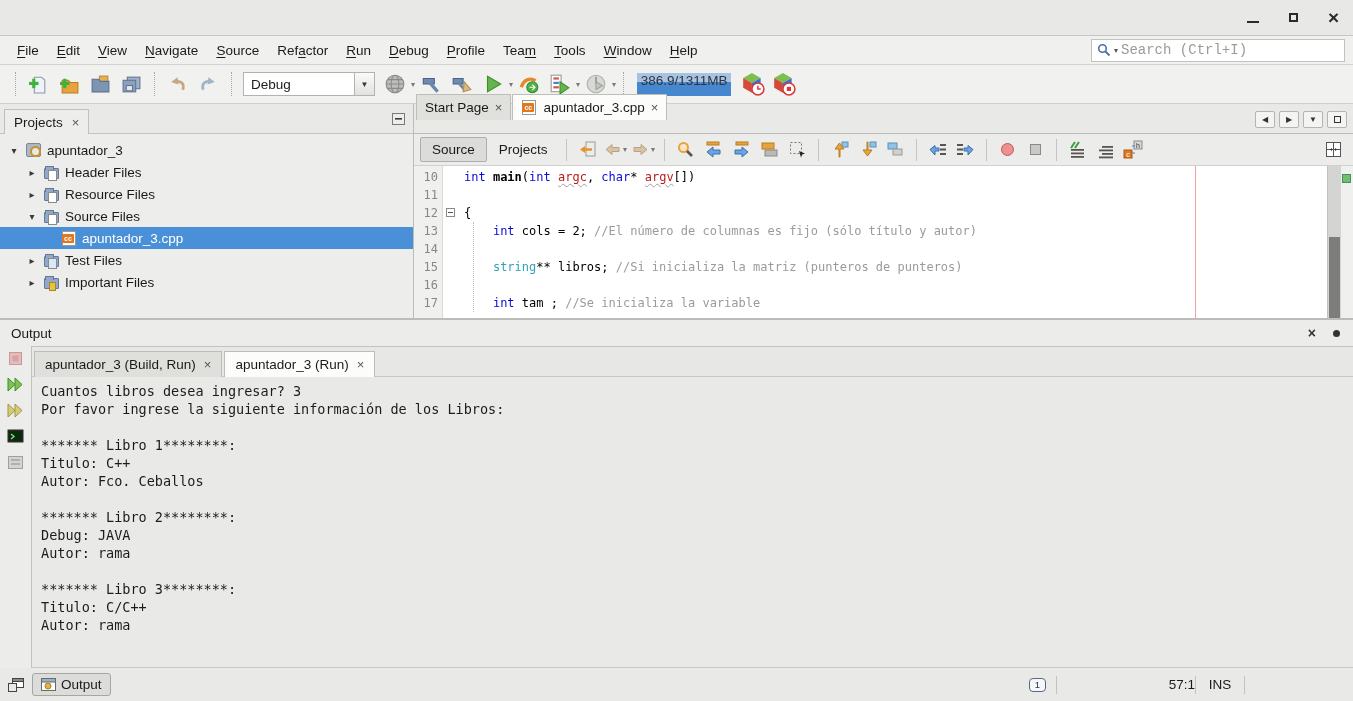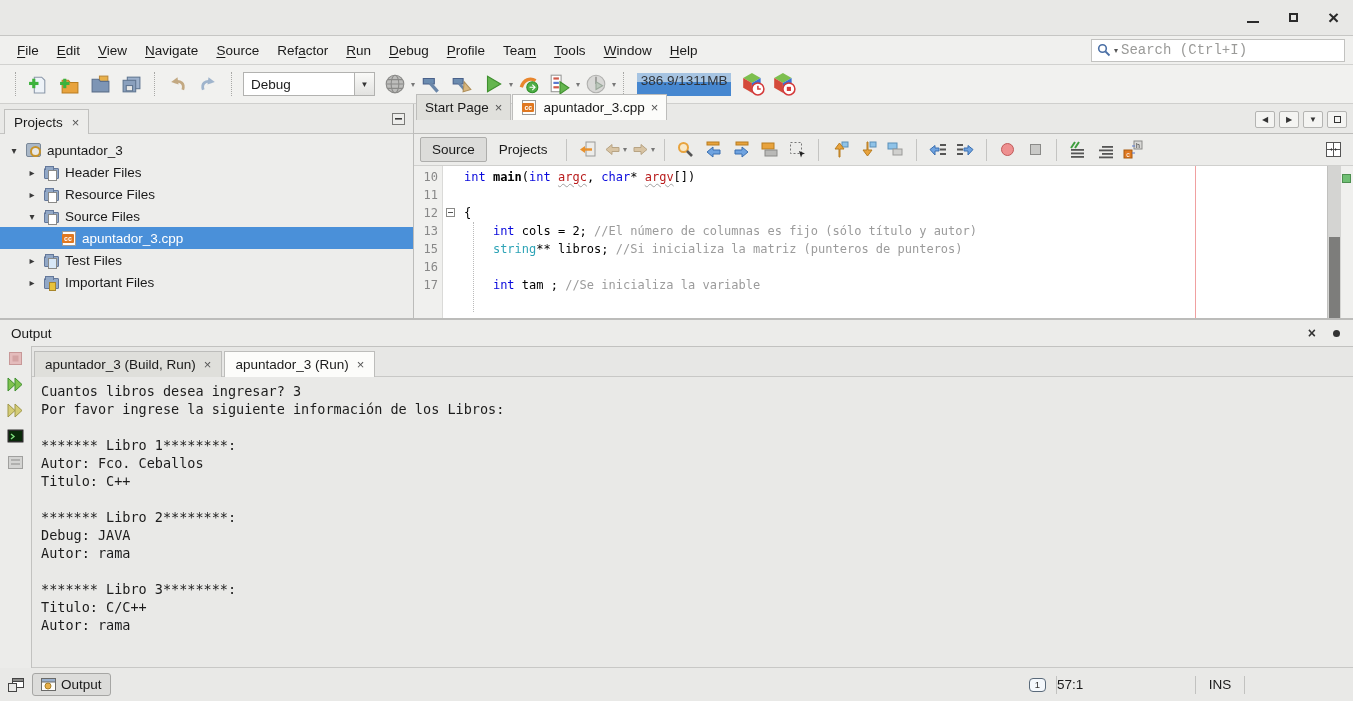--- a/index.html
+++ b/index.html
@@ -112,21 +112,21 @@
   .out-text{flex:1;background:#e9e9e7;padding:5px 0 0 9px;font-family:"DejaVu Sans Mono",monospace;font-size:13.5px;color:#1c1c1c;border-bottom:1px solid #c8c8c6;overflow:hidden}
   .out-line{height:18px;line-height:18px;white-space:pre}
 
   
   .statusbar{height:33px;background:#e9e9e7;display:flex;align-items:center;padding:0 8px}
   .sb-dock{margin-right:8px}
   .sb-output-btn{display:flex;align-items:center;gap:5px;padding:3px 8px;background:#dcdcda;border:1px solid #a6a6a4;border-radius:3px;font-size:13.5px}
   .sb-right{margin-left:auto;display:flex;align-items:center}
   .sb-sep{width:0;height:18px;border-left:1px solid #c2c2c0}
   .sb-note{width:17px;height:14px;border:1px solid #5a6a7a;border-radius:4px;background:#f4f8fc;font-size:9.5px;color:#333;display:flex;align-items:center;justify-content:center;margin-right:10px}
-  .sb-caret{width:138px;text-align:left;font-size:13.5px}
+  .sb-caret{width:138px;text-align:right;font-size:13.5px}
   .sb-mode{width:48px;text-align:center;font-size:13.5px}
   .sb-tail{width:100px}
 </style>
 </head>
 <body>
 
 <div class="titlebar">
   <div class="win-controls">
     <span class="wc-min"></span>
     <span class="wc-restore"></span>
@@ -515,20 +515,25 @@
             <span class="lnum">12</span>
             <span class="foldcol">
               <span class="fold-box"></span>
             </span>
             <span class="codetext"><span class="seg-pl">{</span></span>
           </div>
           <div class="code-line">
             <span class="lnum">13</span>
             <span class="foldcol"></span>
             <span class="codetext"><span class="seg-pl">    </span><span class="seg-kw">int</span><span class="seg-pl"> cols = 2; </span><span class="seg-com">//El número de columnas es fijo (sólo título y autor)</span></span>
+          </div>
+          <div class="code-line">
+            <span class="lnum">14</span>
+            <span class="foldcol"></span>
+            <span class="codetext"></span>
           </div>
           <div class="code-line">
             <span class="lnum">15</span>
             <span class="foldcol"></span>
             <span class="codetext"><span class="seg-pl">    </span><span class="seg-typ">string</span><span class="seg-pl">** libros; </span><span class="seg-com">//Si inicializa la matriz (punteros de punteros)</span></span>
           </div>
           <div class="code-line">
             <span class="lnum">16</span>
             <span class="foldcol"></span>
             <span class="codetext"></span>
@@ -591,22 +596,22 @@
           <div class="out-tab active">
             <span>apuntador_3 (Run)</span>
             <span class="tab-close">×</span>
           </div>
         </div>
       <div class="out-text">
           <div class="out-line">Cuantos libros desea ingresar? 3</div>
           <div class="out-line">Por favor ingrese la siguiente información de los Libros:</div>
           <div class="out-line"></div>
           <div class="out-line">******* Libro 1********:</div>
+          <div class="out-line">Titulo: C++</div>
           <div class="out-line">Autor: Fco. Ceballos</div>
-          <div class="out-line">Titulo: C++</div>
           <div class="out-line"></div>
           <div class="out-line">******* Libro 2********:</div>
           <div class="out-line">Debug: JAVA</div>
           <div class="out-line">Autor: rama</div>
           <div class="out-line"></div>
           <div class="out-line">******* Libro 3********:</div>
           <div class="out-line">Titulo: C/C++</div>
           <div class="out-line">Autor: rama</div>
         </div>
     </div>

